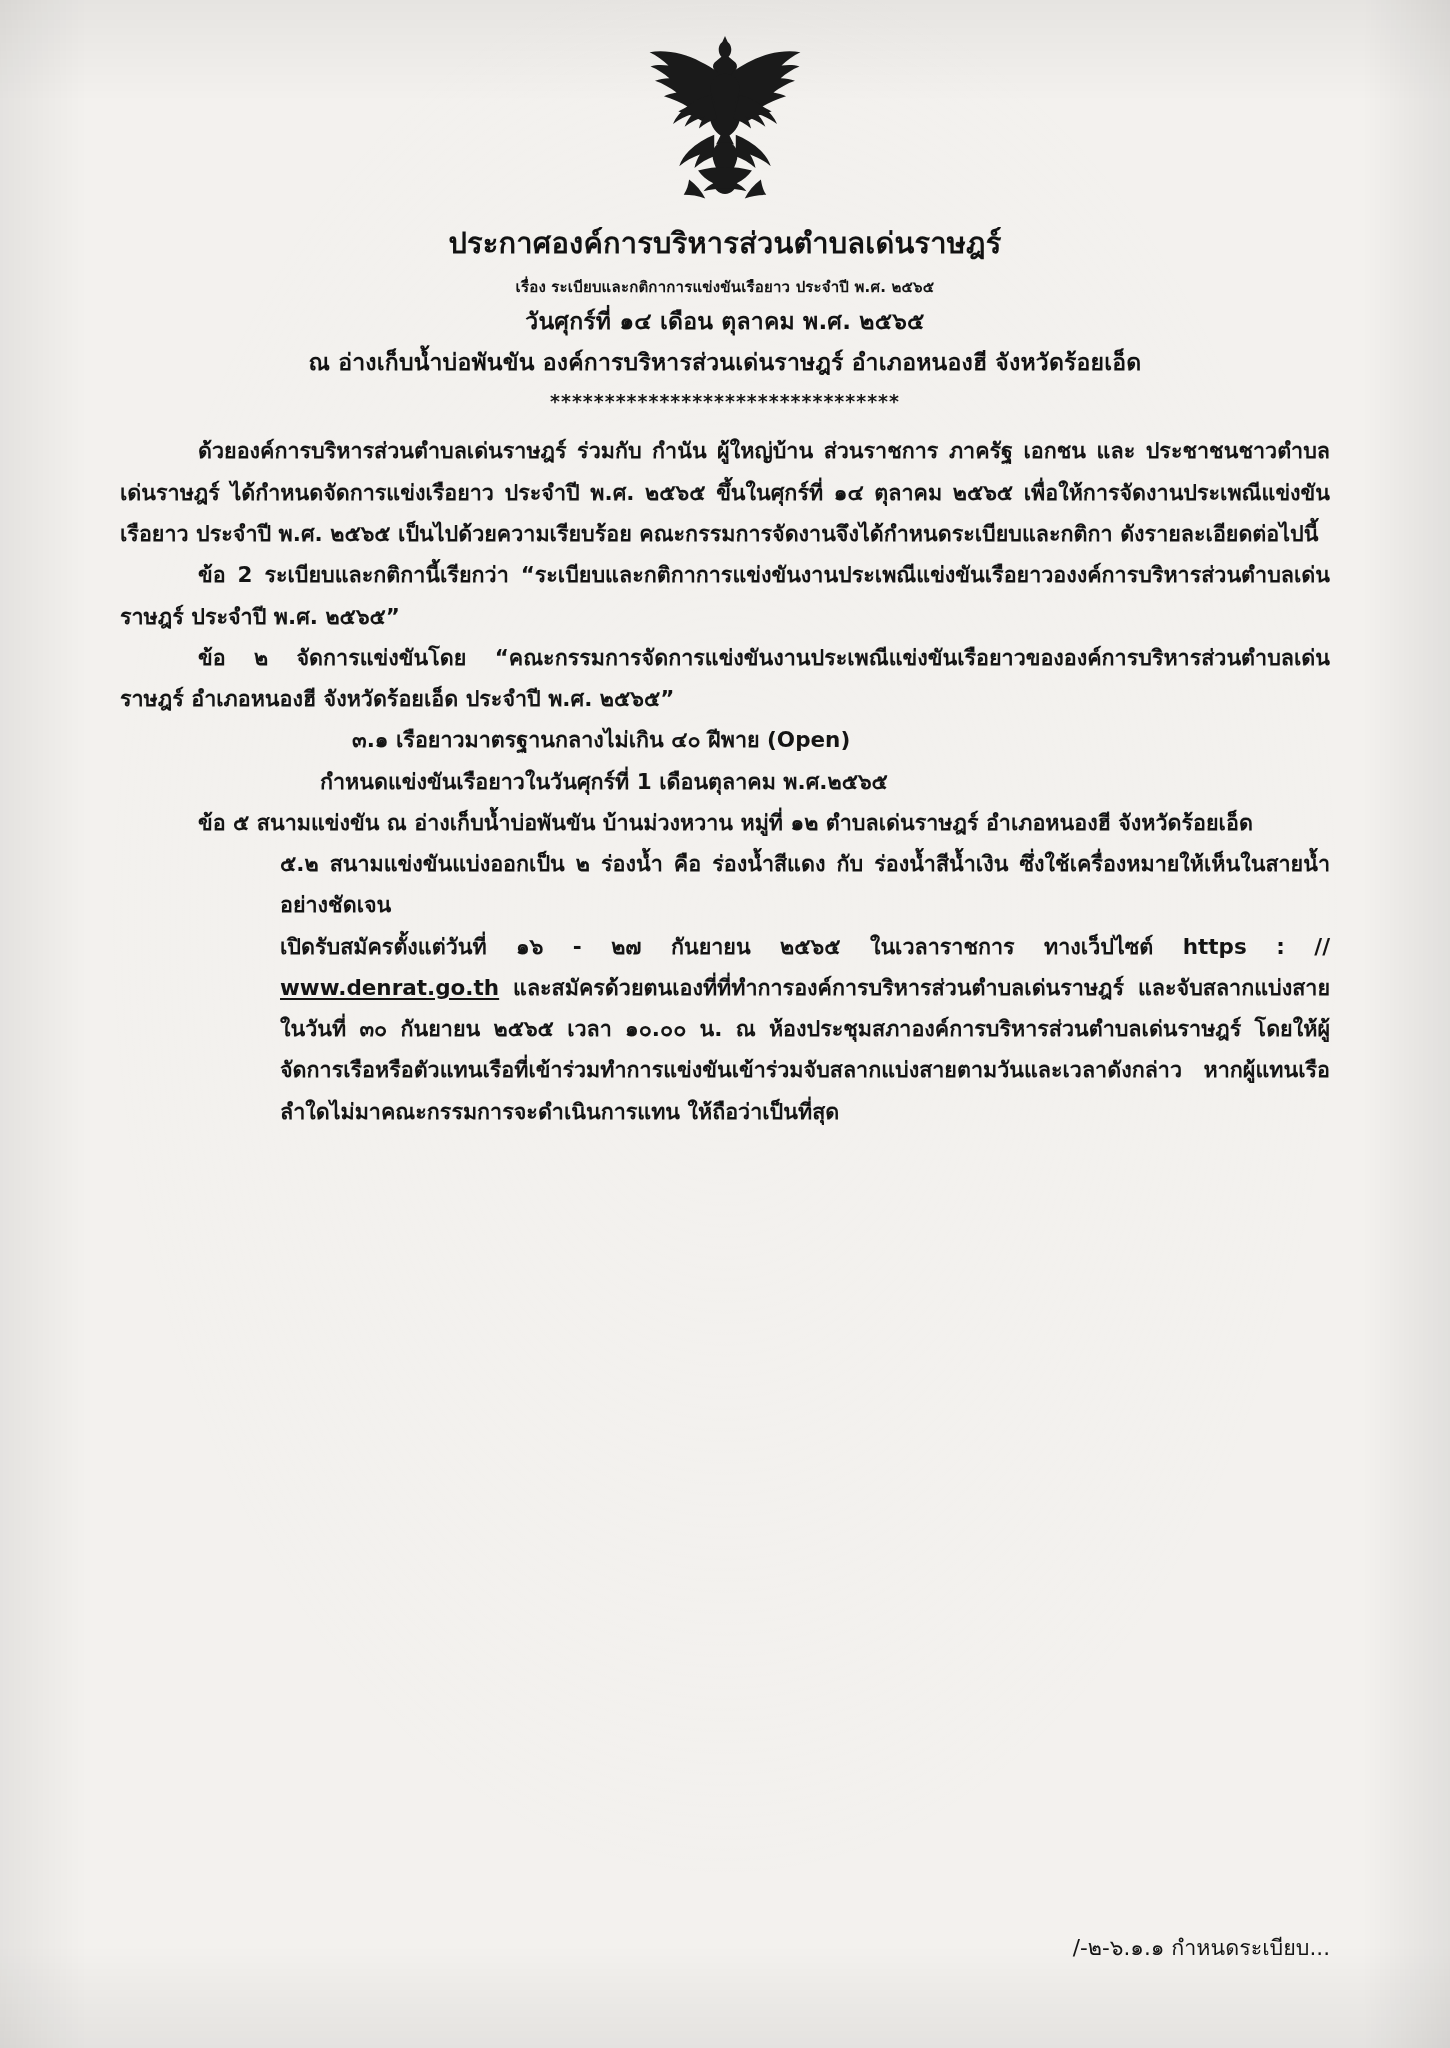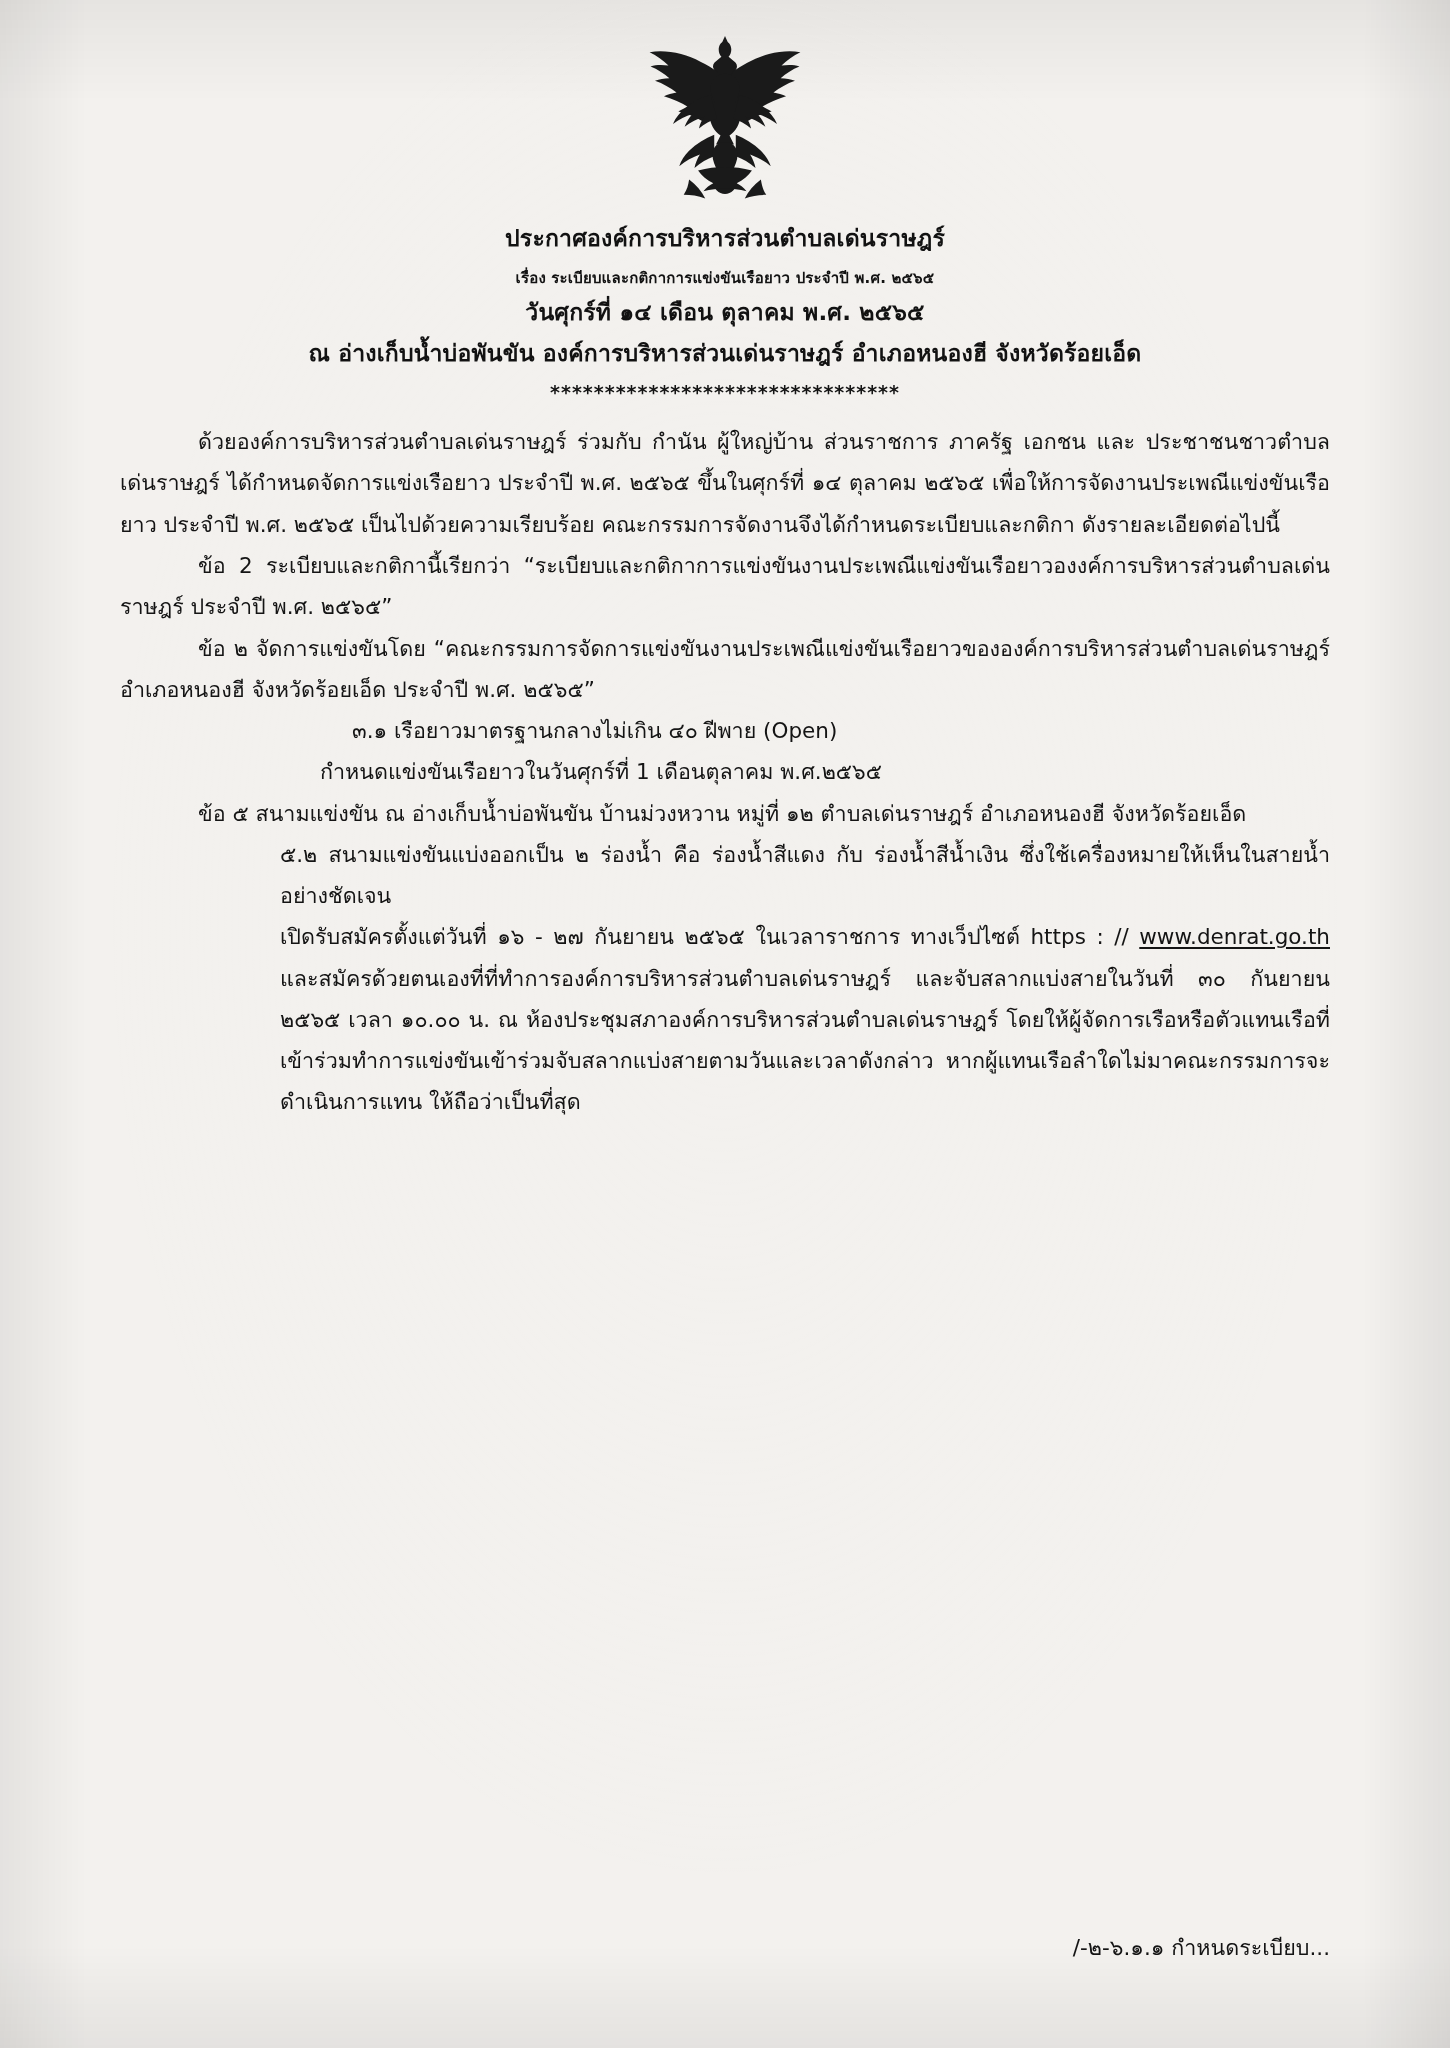--- a/index.html
+++ b/index.html
@@ -53,21 +53,21 @@
     text-align: center;
     margin-top: 10px;
   }
   .header .line {
     font-family: "DejaVu Sans", sans-serif;
     font-weight: 700;
     color: #121212;
     letter-spacing: 0.2px;
     line-height: 1.55;
   }
-  .h1 { font-size: 23px; }
+  .h1 { font-size: 29px; }
   .h2 { font-size: 15px; margin-top: 10px; }
   .h3 { font-size: 23px; margin-top: 5px; }
   .h4 { font-size: 23px; margin-top: 5px; }
   .stars {
     font-size: 19px;
     letter-spacing: 1px;
     margin-top: 10px;
     font-weight: 700;
     color: #151515;
   }
@@ -78,20 +78,21 @@
     font-size: 21.5px;
     line-height: 1.92;
     color: #141414;
     text-align: justify;
     text-justify: inter-word;
   }
   .p {
     margin: 0 0 0 0;
     text-indent: 78px;
     text-align: justify;
+    font-weight: bold;
   }
   .p.ind2 { text-indent: 0; padding-left: 160px; }
   .p.ind2b { text-indent: 0; padding-left: 200px; }
   .p.ind3 { text-indent: 0; padding-left: 232px; }
   .link {
     text-decoration: underline;
     text-underline-offset: 3px;
     color: #141414;
   }
 

